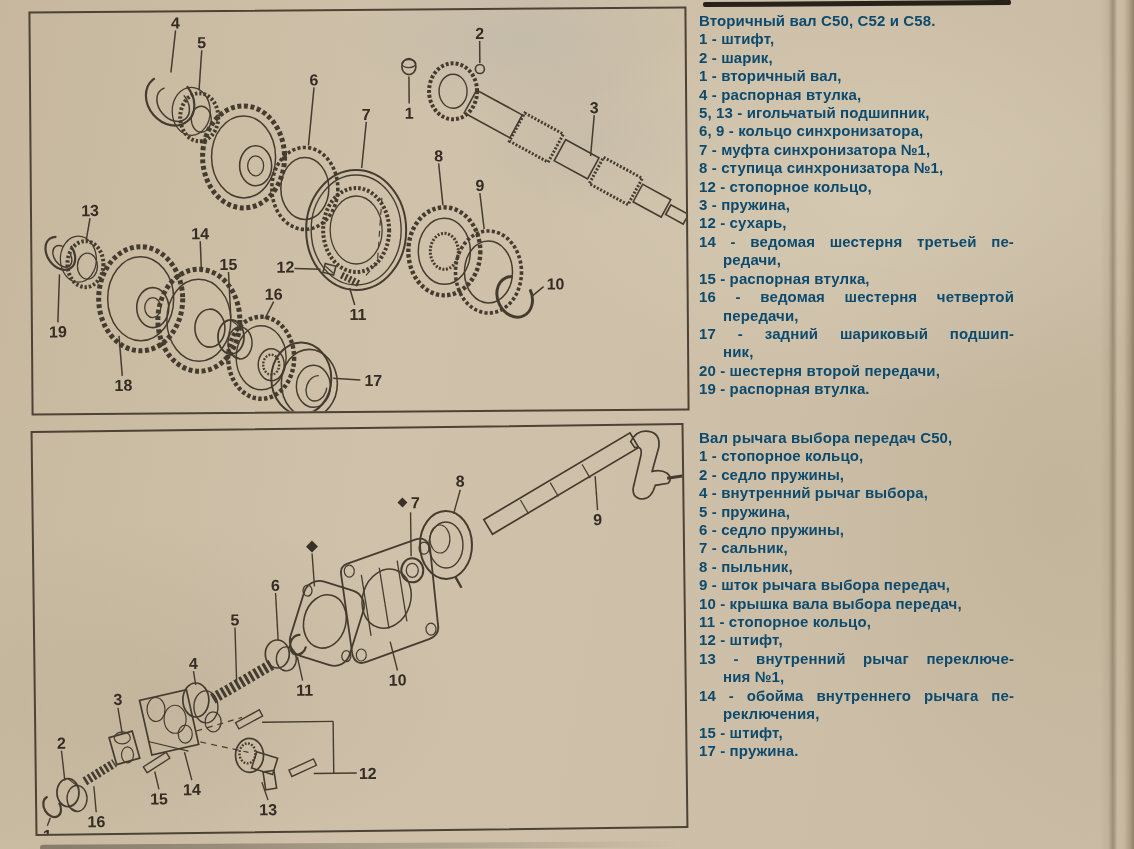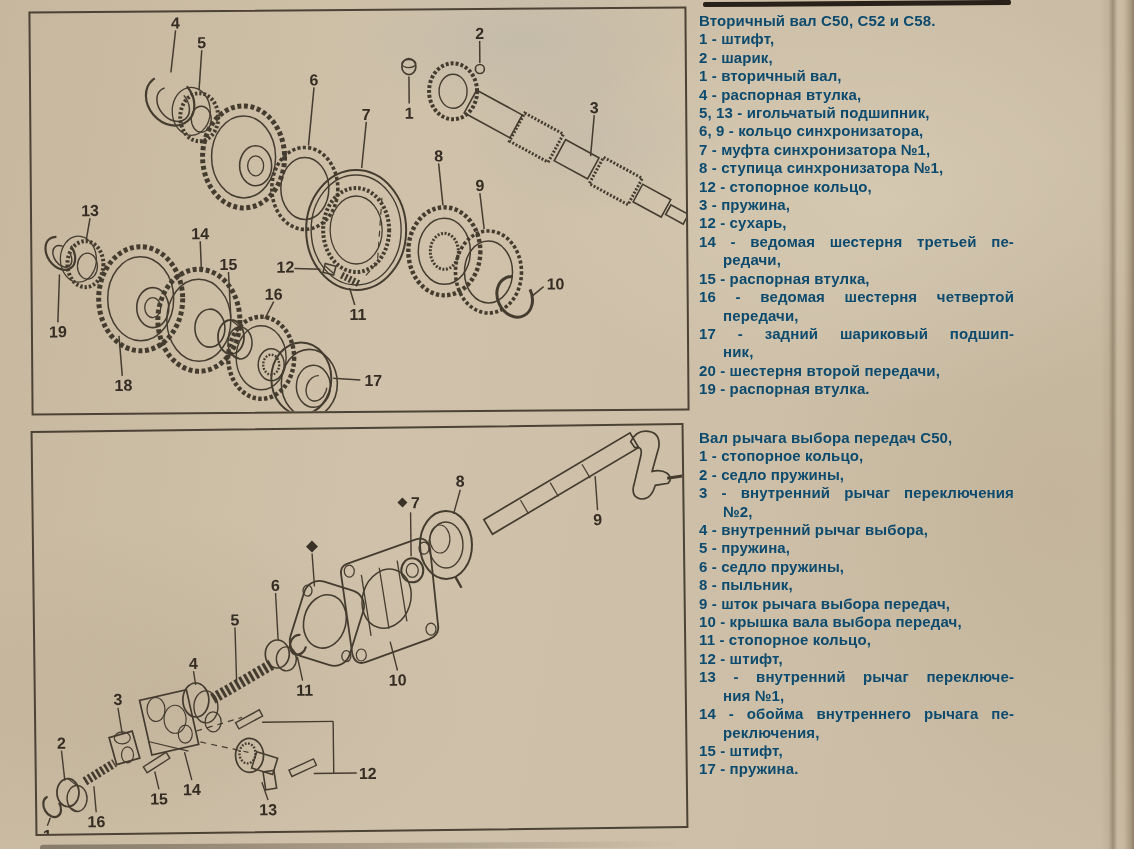--- a/index.html
+++ b/index.html
@@ -319,31 +319,30 @@
     <div>
       <div>Вал рычага выбора передач С50,</div>
     </div>
     <div>
       <div class="">1 - стопорное кольцо,</div>
     </div>
     <div>
       <div class="">2 - седло пружины,</div>
     </div>
     <div>
-      <div class="jfull">3 - внутренний рычаг переключения</div>
-      <div class="cont">№2,</div>
-    </div>
-    <div>
       <div class="">4 - внутренний рычаг выбора,</div>
     </div>
     <div>
       <div class="">5 - пружина,</div>
     </div>
     <div>
       <div class="">6 - седло пружины,</div>
+    </div>
+    <div>
+      <div class="">7 - сальник,</div>
     </div>
     <div>
       <div class="">8 - пыльник,</div>
     </div>
     <div>
       <div class="">9 - шток рычага выбора передач,</div>
     </div>
     <div>
       <div class="">10 - крышка вала выбора передач,</div>
     </div>

